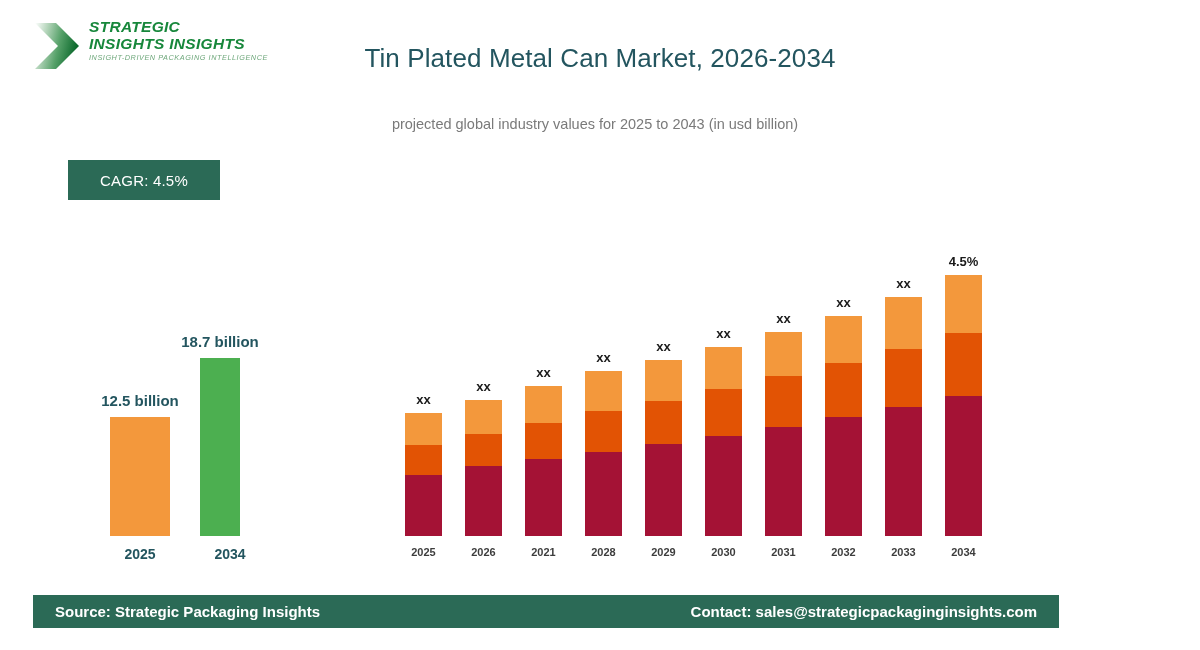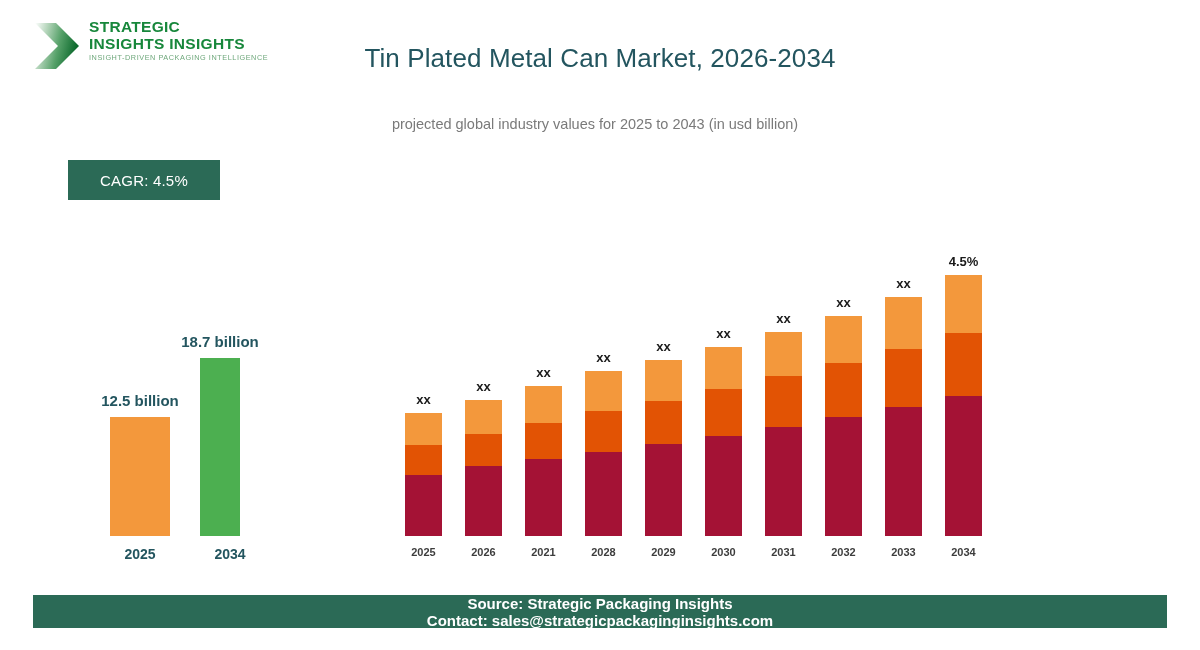--- a/index.html
+++ b/index.html
@@ -5,21 +5,21 @@
   * { box-sizing: border-box; margin: 0; padding: 0; }
   html, body {
     width: 1200px; height: 650px;
     background: #ffffff;
     font-family: "Liberation Sans", sans-serif;
     overflow: hidden;
   }
   #page { position: relative; width: 1200px; height: 650px; background: #fff; }
 
   
-  #logo { position: absolute; left: 33px; top: 18px; width: 250px; height: 60px; }
+  #logo { position: absolute; left: 33px; top: 18px; width: 250px; height: 60px; font-style: italic; }
   #logo-chevron { position: absolute; left: 0; top: 2px; width: 48px; height: 52px; }
   #logo-text { position: absolute; left: 56px; top: 0px; }
   .logo-line1, .logo-line2 {
     font-size: 15.5px; font-weight: bold; color: #17873B;
     letter-spacing: 0.3px; line-height: 17px; white-space: nowrap;
   }
   .logo-tagline {
     font-size: 7.3px; color: #6FA87C; letter-spacing: 0.55px;
     margin-top: 1px; white-space: nowrap; font-weight: normal;
   }
@@ -72,24 +72,23 @@
   }
   .st-xlabel {
     position: absolute; bottom: 2px; width: 70px; left: 50%;
     transform: translateX(-50%); text-align: center;
     font-size: 11px; font-weight: bold; color: #3D3D3D;
   }
 
   
   #footer {
     position: absolute; left: 33px; top: 595px;
-    width: 1134px; height: 33px; background: #2B6A56;
+    width: 1026px; height: 33px; background: #2B6A56;
     display: flex; align-items: center; justify-content: space-between;
     padding: 0 22px;
-    flex-direction: column;
   }
   #footer-source, #footer-contact {
     color: #ffffff; font-size: 15px; font-weight: bold; white-space: nowrap;
   }
 </style>
 </head>
 <body>
 
 <div id="page">
 

